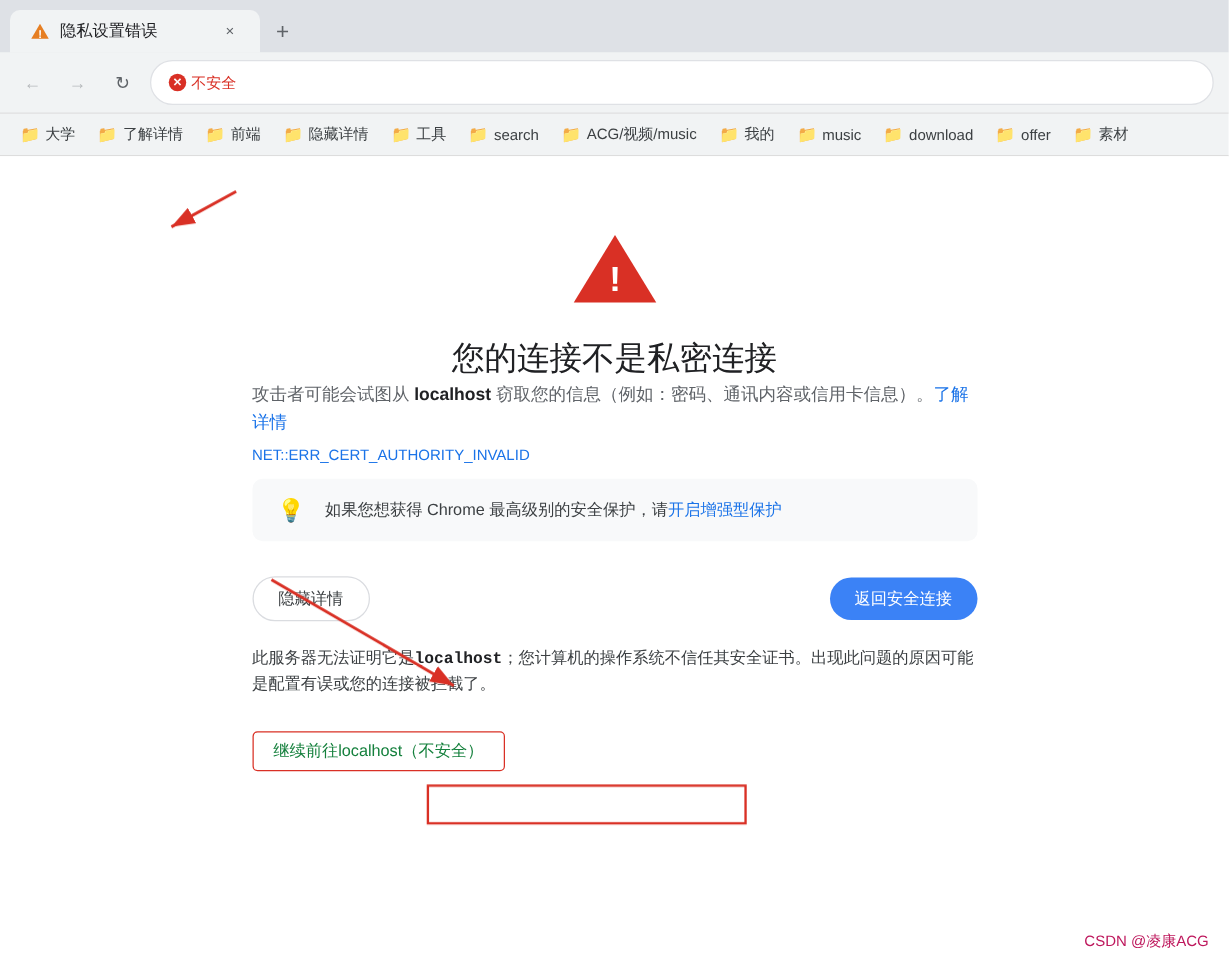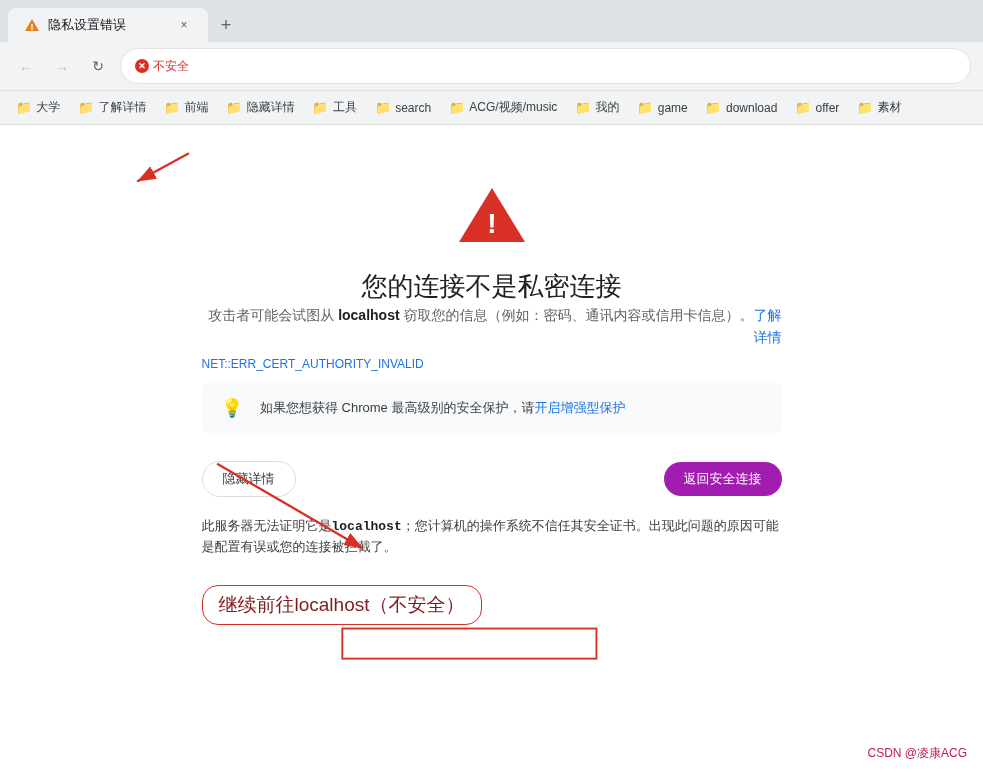--- a/index.html
+++ b/index.html
@@ -185,21 +185,21 @@
       text-align: center;
     }
 
     
     .error-description {
       font-size: 14px;
       color: #5f6368;
       max-width: 580px;
       line-height: 1.6;
       margin-bottom: 8px;
-      text-align: right;
+      text-align: left;
     }
     .error-description .host-bold {
       font-weight: 600;
       color: #202124;
     }
     .error-description .link {
       color: #1a73e8;
       cursor: pointer;
       text-decoration: none;
     }
@@ -252,21 +252,21 @@
       background: transparent;
       border: 1px solid #dadce0;
       border-radius: 20px;
       padding: 8px 20px;
       font-size: 13px;
       color: #3c4043;
       cursor: pointer;
     }
 
     .btn-safe-return {
-      background: #a21caf;
+      background: #3b82f6;
       border: none;
       border-radius: 20px;
       padding: 8px 20px;
       font-size: 13px;
       color: #fff;
       cursor: pointer;
     }
 
     
     .details-section {
@@ -284,24 +284,24 @@
     }
 
     
     .proceed-link-box {
       max-width: 580px;
       width: 100%;
     }
     .proceed-link {
       display: inline-block;
       border: 1px solid #d93025;
-      color: #7f1d1d;
-      font-size: 19px;
+      color: #15803d;
+      font-size: 13px;
       padding: 6px 16px;
-      border-radius: 16px;
+      border-radius: 4px;
       cursor: pointer;
       text-decoration: none;
     }
 
     
     .watermark {
       position: fixed;
       bottom: 12px;
       right: 16px;
       font-size: 12px;
@@ -369,21 +369,21 @@
     <div class="bookmark-item">
       <span class="folder-icon">📁</span>
       <span>ACG/视频/music</span>
     </div>
     <div class="bookmark-item">
       <span class="folder-icon">📁</span>
       <span>我的</span>
     </div>
     <div class="bookmark-item">
       <span class="folder-icon">📁</span>
-      <span>game</span>
+      <span>music</span>
     </div>
     <div class="bookmark-item">
       <span class="folder-icon">📁</span>
       <span>download</span>
     </div>
     <div class="bookmark-item">
       <span class="folder-icon">📁</span>
       <span>offer</span>
     </div>
     <div class="bookmark-item">

